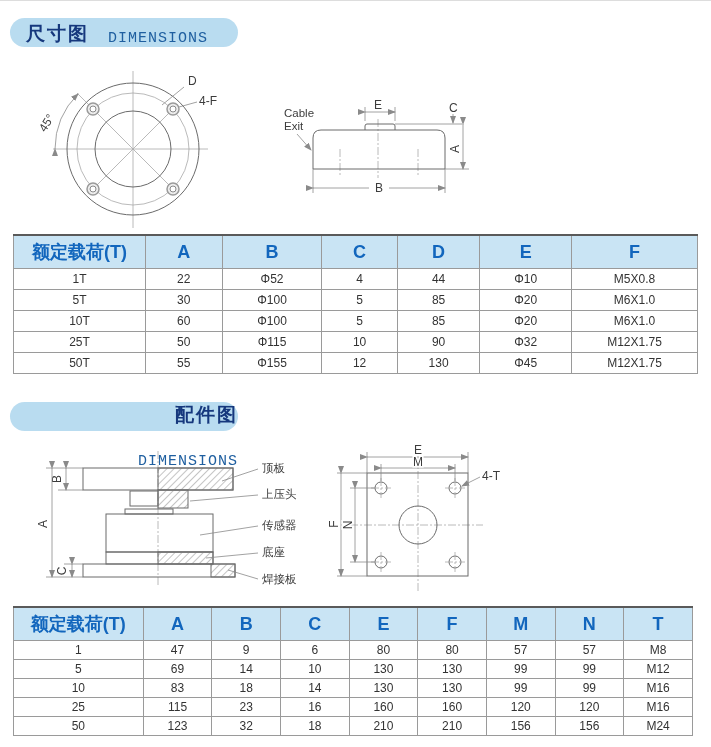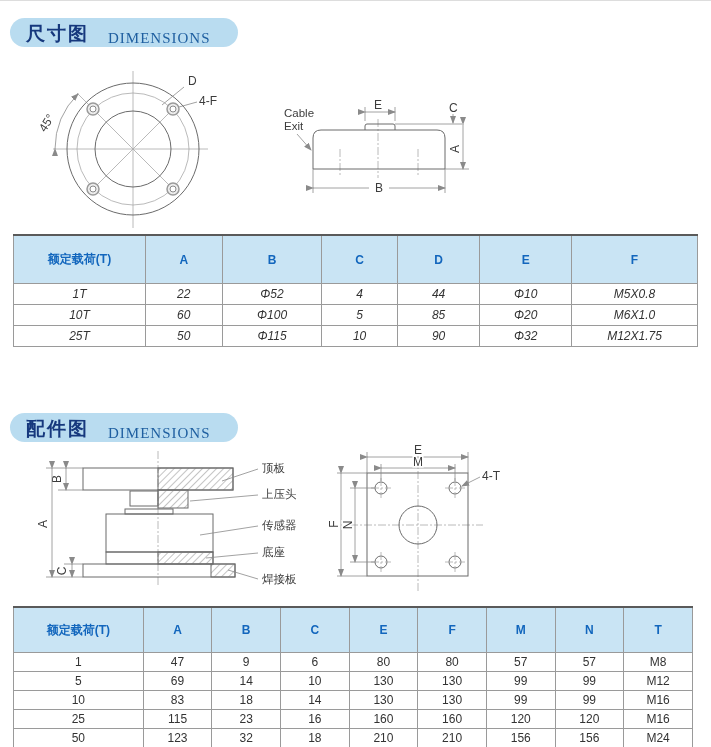--- a/index.html
+++ b/index.html
@@ -11,25 +11,25 @@
   
   .badge{
     position:absolute;left:10px;width:228px;height:29px;
     background:var(--badge_bg);border-radius:15px;
     display:flex;align-items:flex-end;padding-left:16px;box-sizing:border-box;gap:19px;
   }
   .badge .zh{
     font-size:19px;font-weight:bold;color:var(--badge_zh);letter-spacing:2px;
   }
   .badge .en{
-    font-family:Liberation Serif, serif;
+    font-family:Liberation Mono, monospace;
     font-size:15px;color:var(--badge_en);letter-spacing:1px;margin-top:6px;
   }
   #badge1{top:17px;}
-  #badge2{top:412px;}
+  #badge2{top:401px;flex-direction:column;}
   
   .draw{position:absolute;left:0;width:711px;}
   #svg1{top:60px;height:172px;}
   #svg2{top:443px;height:160px;}
   .outline{fill:none;stroke:#6b6b6b;stroke-width:1;}
   .thin{fill:none;stroke:#a8a8a8;stroke-width:0.8;}
   .dim{fill:none;stroke:#8a8a8a;stroke-width:0.8;}
   .cl{fill:none;stroke:#a8a8a8;stroke-width:0.8;stroke-dasharray:8 2 2 2;}
   .lbl{fill:#3c3c3c;font-size:12px;font-family:"Liberation Sans",sans-serif;}
   .lblc{fill:#3c3c3c;font-size:11.5px;font-family:"Liberation Sans",sans-serif;}
@@ -37,29 +37,29 @@
   .hatched{fill:url(#hatch);stroke:#6b6b6b;stroke-width:1;}
   
   table.spec{
     position:absolute;border-collapse:collapse;table-layout:fixed;
     border:1px solid #8a8a8a;border-top:2px solid #5a5a5a;
   }
   #table1{top:233px;left:13px;width:685px;}
   #table2{top:605px;left:13px;width:680px;}
   table.spec th{
     background:var(--table_header_bg);color:var(--table_header_text);
-    font-size:12px;font-weight:bold;border:1px solid #9a9a9a;padding:12px;
+    font-size:18px;font-weight:bold;border:1px solid #9a9a9a;padding:4px;
   }
   #table1 th{height:23px;}
   #table2 th{height:20px;}
   table.spec td{
     border:1px solid #9a9a9a;text-align:center;color:#333;
     font-size:12px;padding:0;
   }
-  #table1 td{height:20px;font-style:italic;}
+  #table1 td{height:20px;}
   #table2 td{height:18px;}
 </style>
 </head>
 <body>
 
 <div id="page">
 
   <div id="badge1" class="badge">
     <span class="zh">尺寸图</span>
     <span class="en">DIMENSIONS</span>
@@ -170,35 +170,53 @@
         <tr>
           <td>1T</td>
           <td>22</td>
           <td>Φ52</td>
           <td>4</td>
           <td>44</td>
           <td>Φ10</td>
           <td>M5X0.8</td>
         </tr>
         <tr>
+          <td>5T</td>
+          <td>30</td>
+          <td>Φ100</td>
+          <td>5</td>
+          <td>85</td>
+          <td>Φ20</td>
+          <td>M6X1.0</td>
+        </tr>
+        <tr>
           <td>10T</td>
           <td>60</td>
           <td>Φ100</td>
           <td>5</td>
           <td>85</td>
           <td>Φ20</td>
           <td>M6X1.0</td>
         </tr>
         <tr>
           <td>25T</td>
           <td>50</td>
           <td>Φ115</td>
           <td>10</td>
           <td>90</td>
           <td>Φ32</td>
+          <td>M12X1.75</td>
+        </tr>
+        <tr>
+          <td>50T</td>
+          <td>55</td>
+          <td>Φ155</td>
+          <td>12</td>
+          <td>130</td>
+          <td>Φ45</td>
           <td>M12X1.75</td>
         </tr>
       </tbody>
     </table>
 
   <div id="badge2" class="badge">
     <span class="zh">配件图</span>
     <span class="en">DIMENSIONS</span>
   </div>
 

